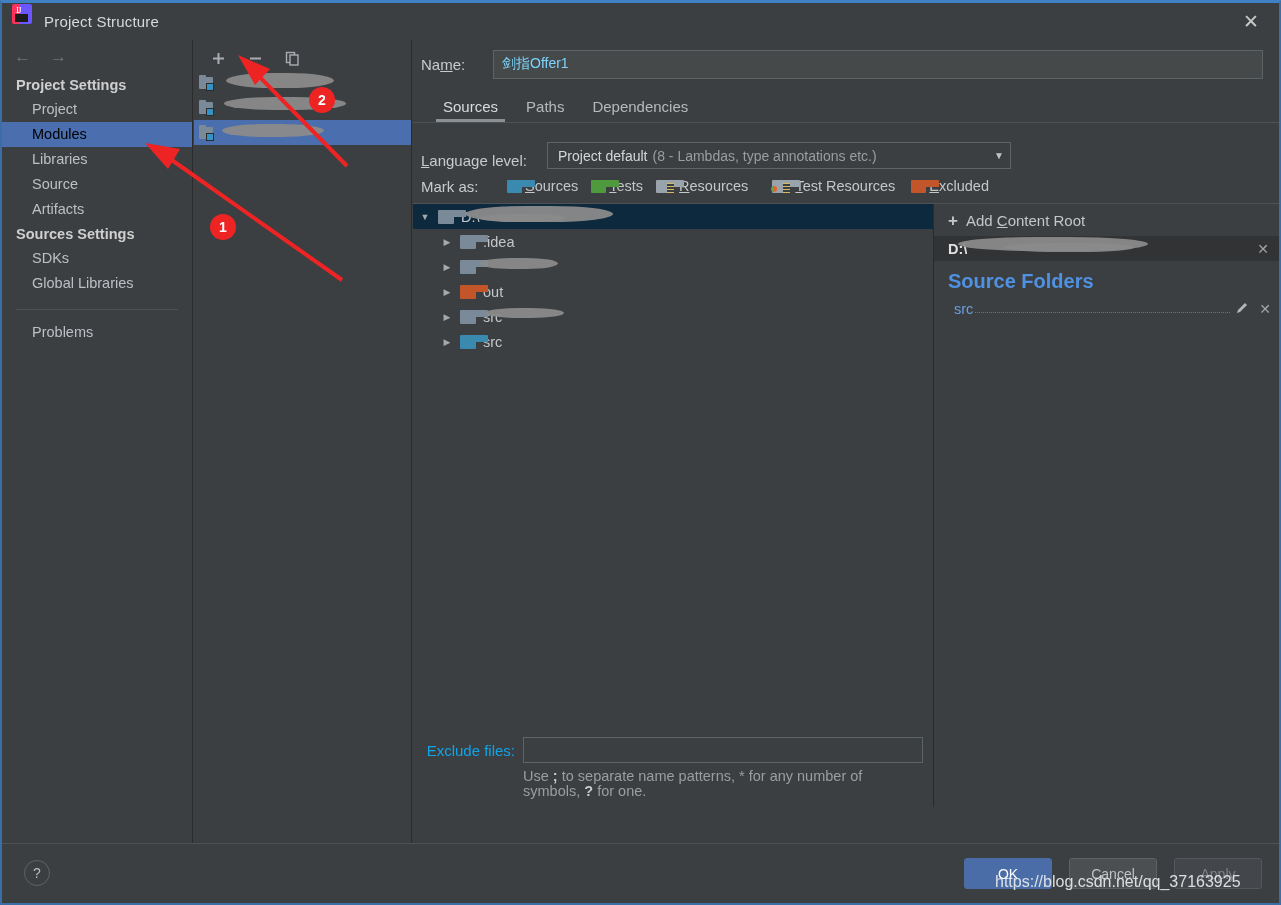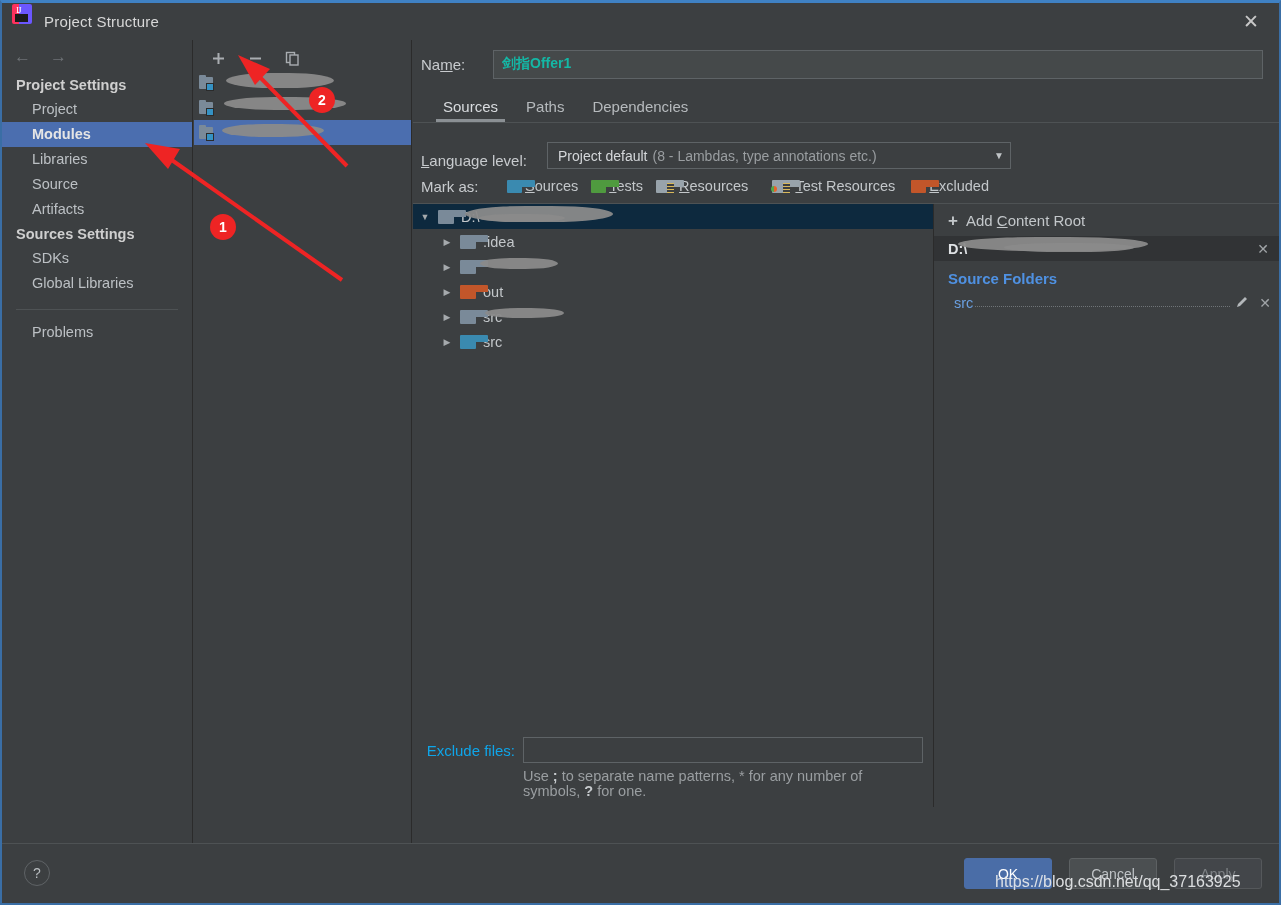--- a/index.html
+++ b/index.html
@@ -53,21 +53,21 @@
   #nav-arrows .arrow { font-size: 17px; color: #6e7276; cursor: pointer; line-height: 1; }
   .side-group-title {
     font-size: 14.5px; font-weight: bold; color: #cfcfcf;
     padding: 4px 0 4px 14px;
   }
   .side-item {
     font-size: 14.5px; color: #bcc0c4;
     padding: 4px 0 5px 30px;
     cursor: pointer; white-space: nowrap;
   }
-  .side-item.selected { background: #4b6eaf; color: #e5e5e5; font-weight: bold; }
+  .side-item.selected { background: #4b6eaf; color: #000000; }
   .side-sep { height: 1px; background: #4e5254; margin: 13px 14px 10px 14px; }
 
   
   #modules-panel {
     position: absolute; left: 192px; top: 37px; width: 218px; height: 805px;
     background: #3c3f41;
     border-right: 1px solid #2b2b2b;
   }
   #modules-toolbar {
     height: 30px; display: flex; align-items: center; gap: 17px; padding-left: 14px; padding-top: 6px;
@@ -101,23 +101,22 @@
     position: absolute; left: 411px; top: 37px; width: 866px; height: 805px;
     background: #3c3f41;
   }
   #name-row {
     display: flex; align-items: center; height: 48px; padding: 0 16px 0 8px;
   }
   #name-label { font-size: 15px; color: #c8cbce; width: 72px; }
   #name-label u { text-decoration: underline; }
   #name-input {
     flex: 1; height: 29px; background: #45494a; border: 1px solid #5e6366;
-    color: #14b8a6; font-size: 14px; padding: 0 8px;
+    color: #7dd3fc; font-size: 14px; padding: 0 8px;
     font-family: "Liberation Sans", sans-serif;
-    font-weight: bold;
   }
 
   #tabs { display: flex; padding-left: 16px; height: 34px; align-items: flex-end; }
   .tab {
     font-size: 15px; color: #b6babd; padding: 0 14px 7px 14px; cursor: pointer;
     position: relative;
   }
   .tab.active { color: #d9dcdf; }
   .tab.active:after {
     content:""; position:absolute; left:7px; right:7px; bottom:0; height:3px; background:#8b9094;
@@ -174,21 +173,21 @@
     display:flex; align-items:center; gap:8px; height:32px; padding-left:14px; cursor:pointer;
   }
   #add-root .plus { color:#c3c7ca; font-size:17px; font-weight:bold; line-height:1;}
   #add-root .lbl { font-size:15px; color:#c3c7ca; }
   #add-root .lbl u { text-decoration:underline; }
   #root-entry {
     height:25px; background:#313335; display:flex; align-items:center; padding-left:14px; position:relative;
   }
   #root-entry .p { font-size:14.5px; color:#dfe2e5; font-weight:bold;}
   #root-entry .x { position:absolute; right:10px; color:#a0a4a7; font-size:14px; cursor:pointer;}
-  #src-folders-title { font-size:15px; color:#4f91e2; font-weight:bold; padding:9px 0 4px 14px; }
+  #src-folders-title { font-size:20px; color:#4f91e2; font-weight:bold; padding:9px 0 4px 14px; }
   #src-entry { display:flex; align-items:center; height:24px; padding-left:20px; position:relative; }
   #src-entry .nm { font-size:14.5px; color:#6a9fe0; }
   #src-entry .dots { flex:1; border-bottom:1px dotted #6f7477; margin: 6px 6px 0 2px; }
   #src-entry .pencil { color:#b3b7ba; font-size:12px; margin-right:10px; cursor:pointer;}
   #src-entry .x { color:#a0a4a7; font-size:14px; margin-right:8px; cursor:pointer;}
 
   
   #bottombar {
     position:absolute; left:0; bottom:0; width:1277px; height:60px;
     background:#3c3f41; border-top:1px solid #4e5254;

